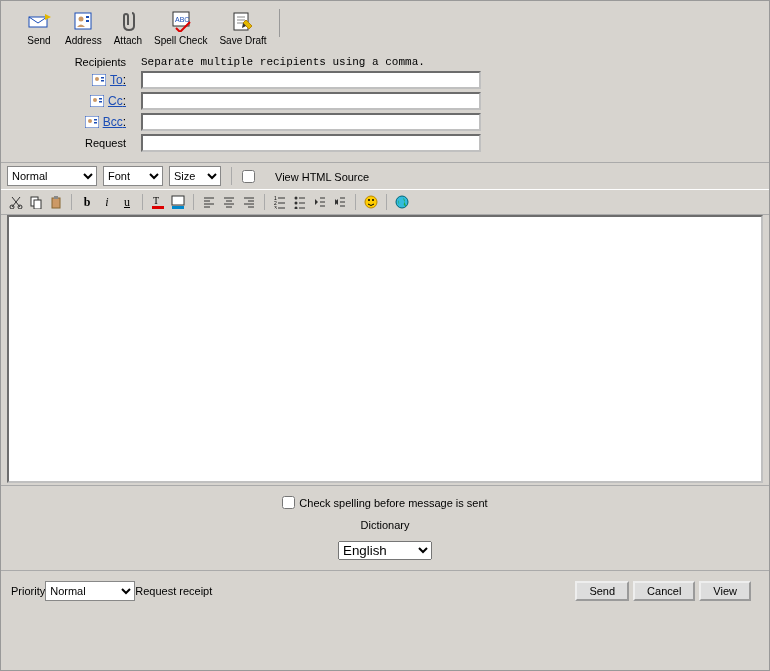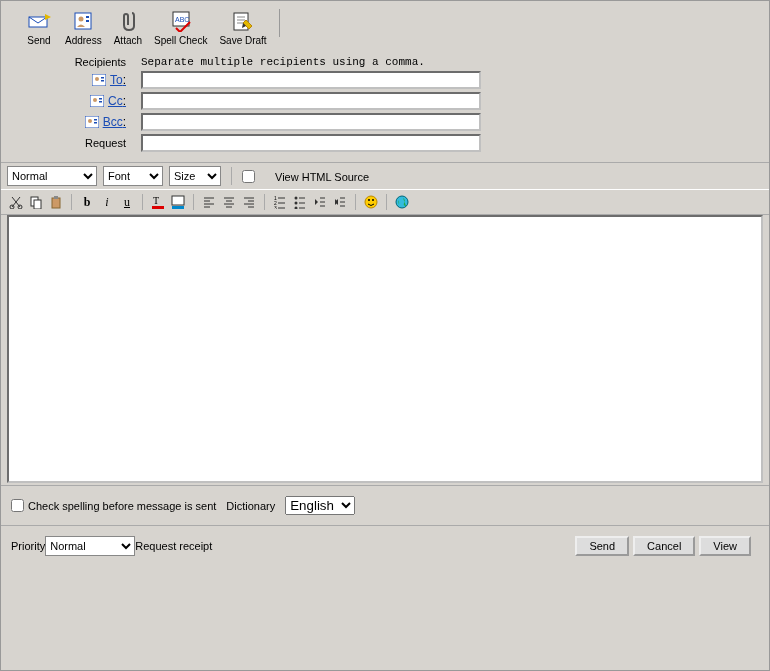--- a/index.html
+++ b/index.html
@@ -20,21 +20,21 @@
 .recipients .hint { font-size: 11px; color: #000; font-family: Liberation Mono, monospace; }
 .format-bar { background: #d7d4cf; border-top: 1px solid #aaa; border-bottom: 1px solid #fff; padding: 3px 6px; display: flex; align-items: center; gap: 6px; }
 .format-bar select { font-size: 11px; height: 20px; border: 1px solid #888; background: #fff; }
 .format-bar .sep { width: 1px; height: 18px; background: #aaa; margin: 0 4px; }
 .format-bar label { font-size: 11px; display: flex; align-items: flex-end; gap: 20px; }
 .edit-bar { background: #d7d4cf; padding: 3px 6px; display: flex; align-items: center; gap: 2px; border-bottom: 1px solid #aaa; }
 .edit-bar .eb { width: 18px; height: 18px; display: flex; align-items: center; justify-content: center; cursor: pointer; font-size: 12px; }
 .edit-bar .sep { width: 1px; height: 16px; background: #aaa; margin: 0 4px; }
 .editor { margin: 0 6px 0 6px; }
 .editor textarea { width: 100%; height: 268px; border: 2px inset #c0c0c0; background: #fff; resize: none; font-family: Arial,sans-serif; font-size: 11px; padding: 4px; }
-.options { padding: 10px 10px; border-top: 1px solid #aaa; display: flex; align-items: center; gap: 10px; }
+.options { padding: 10px 18px; border-top: 1px solid #aaa; display: flex; align-items: center; gap: 10px; flex-direction: column; }
 .bottom-row { padding: 10px 10px 6px 10px; border-top: 1px solid #aaa; display: flex; align-items: center; position: relative; }
 .bottom-row select { font-size: 11px; height: 20px; border: 1px solid #888; background: #fff; }
 .button-row { display: flex; gap: 4px; position: absolute; right: 18px; bottom: 6px; }
 .button-row button { font-size: 11px; padding: 2px 12px; background: #ddd; border: 2px outset #eee; cursor: pointer; }
 svg { display: block; }
 </style>
 </head>
 <body>
 
 <div class="app">
@@ -287,21 +287,21 @@
   <div class="editor">
     <textarea style=""></textarea>
   </div>
 
   <div class="options">
     <label style="display:flex;align-items:center;gap:4px">
       <input type="checkbox" style="">
       <span>Check spelling before message is sent</span>
     </label>
     <span>Dictionary</span>
-    <select style="width:70px">
+    <select style="width:94px">
       <option>English</option>
     </select>
   </div>
 
   <div class="bottom-row">
     <span>Priority</span>
     <select style="width:90px">
       <option>Normal</option>
     </select>
     <span>Request receipt</span>

